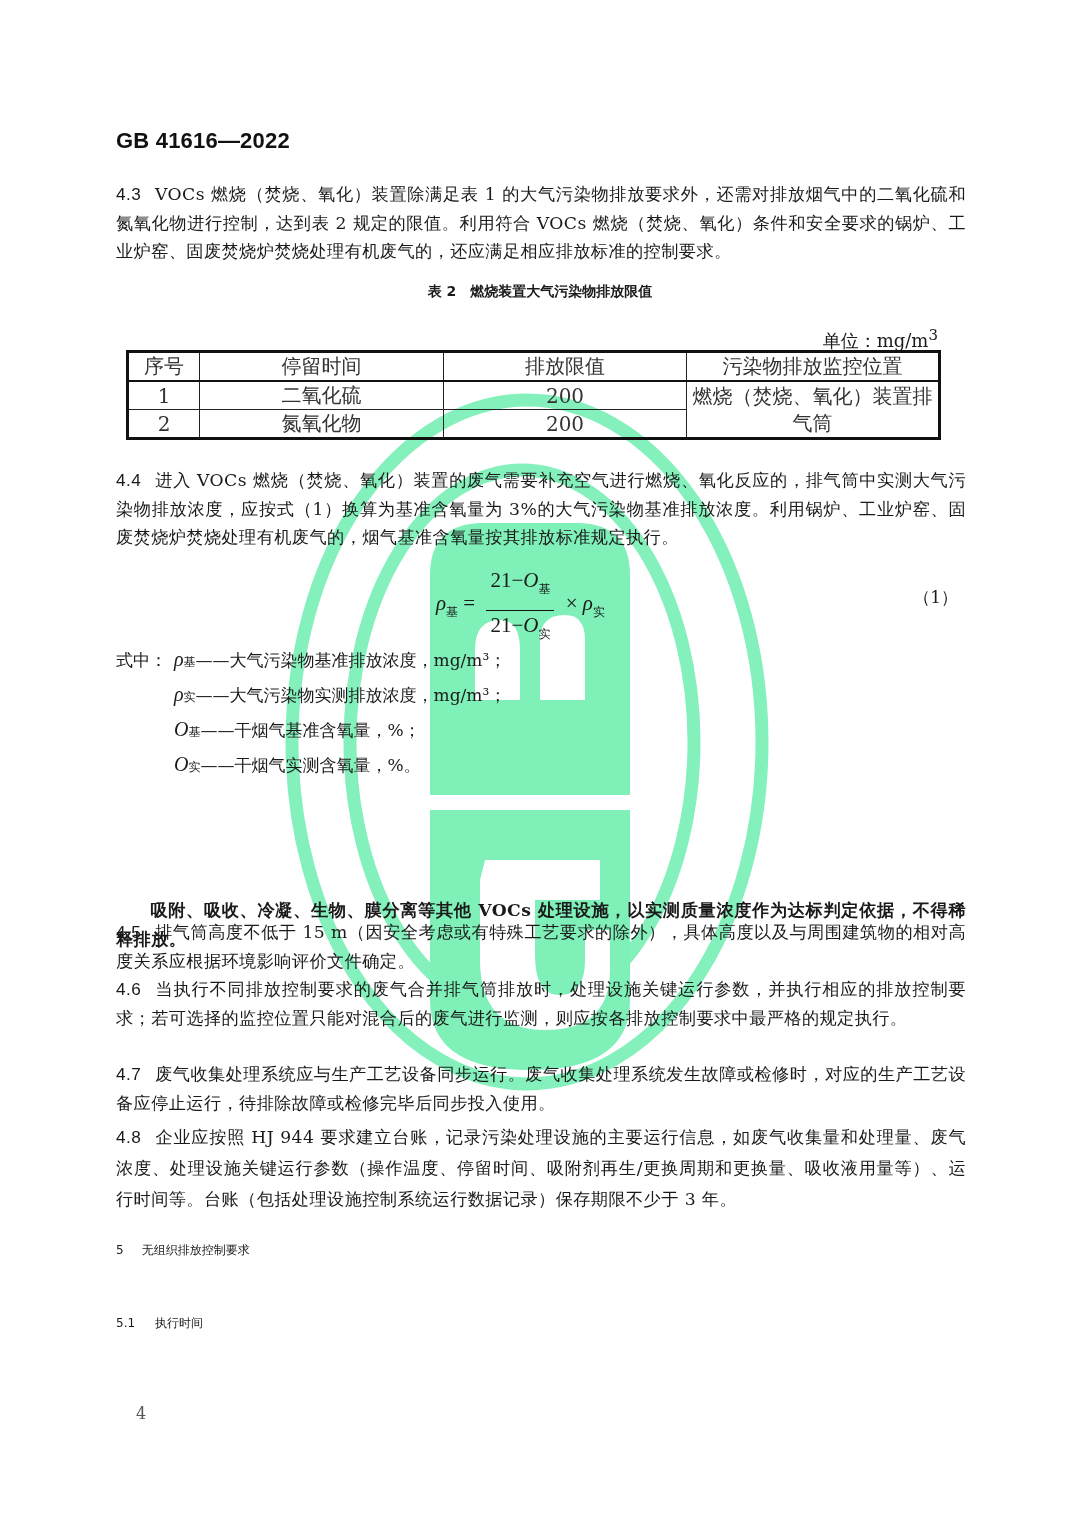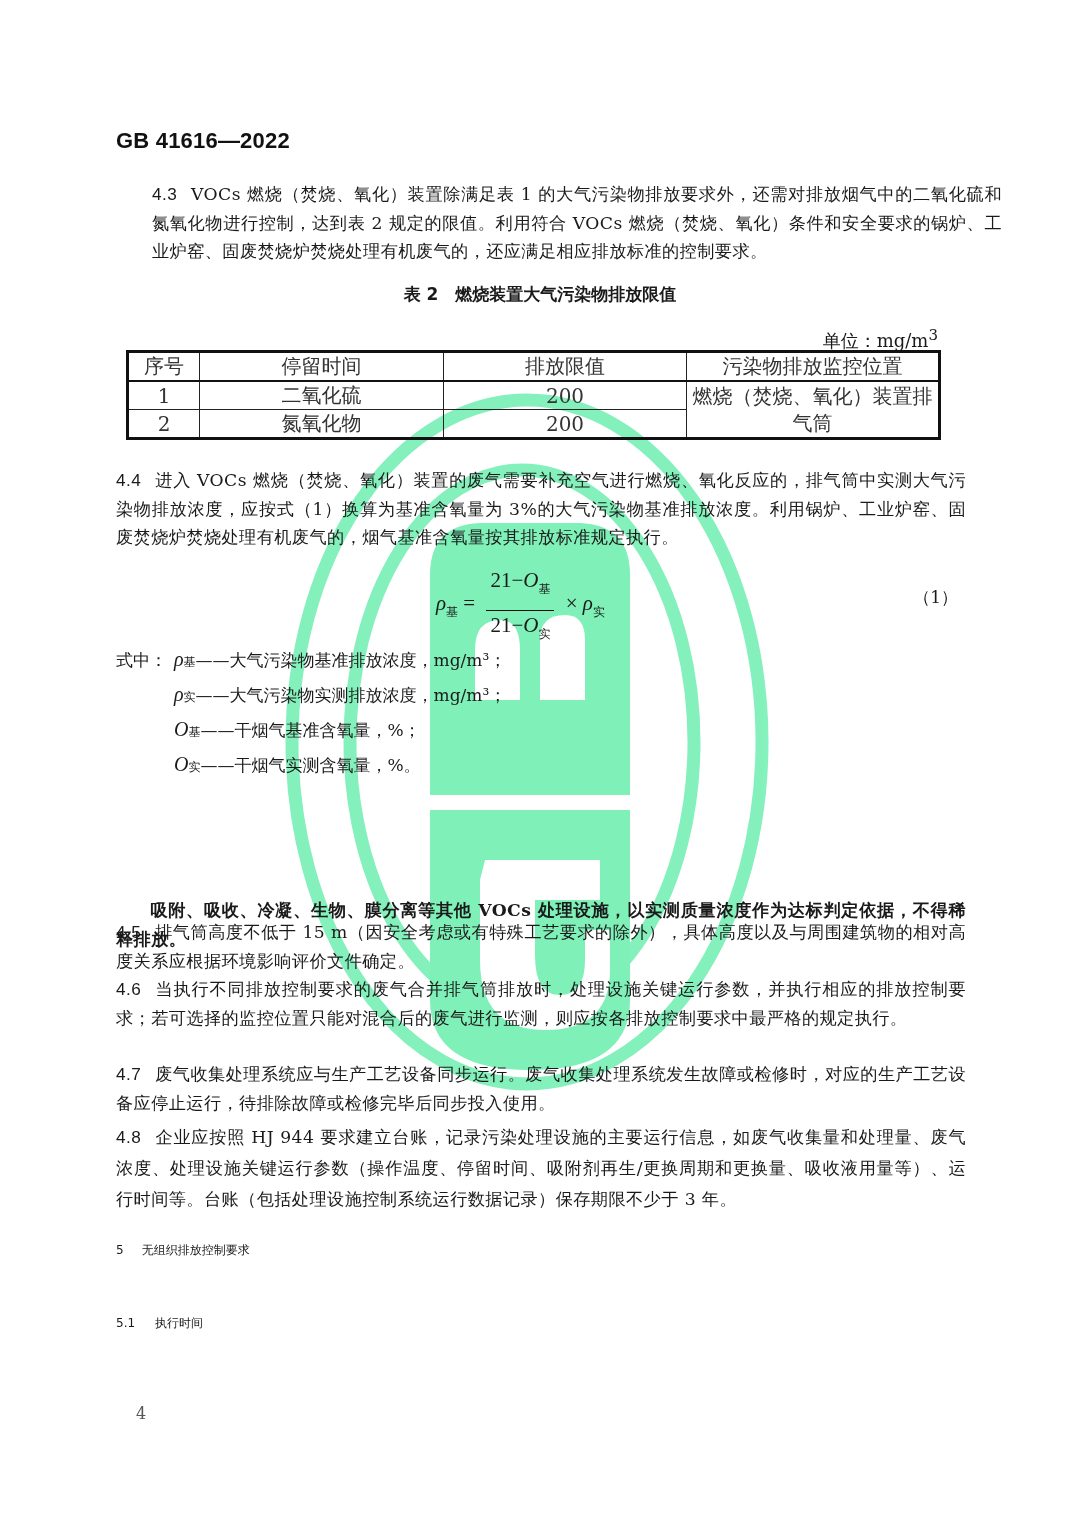--- a/index.html
+++ b/index.html
@@ -8,21 +8,21 @@
   .page { position:absolute; left:0; top:0; width:996px; height:1527px; }
   .watermark { position:absolute; left:0; top:0; width:1080px; height:1527px; pointer-events:none; z-index:1; }
   .content { position:absolute; left:0; top:0; width:1080px; height:1527px; z-index:2; }
   .std-code { position:absolute; left:116px; top:128px; font-family:"Liberation Sans","DejaVu Sans",sans-serif;
               font-size:22px; font-weight:bold; letter-spacing:0.2px; color:#111; }
   .para { position:absolute; left:116px; width:850px; font-size:17.2px; line-height:28.5px;
           text-align:justify; letter-spacing:0.4px; }
   .para .num { font-family:"Liberation Sans","DejaVu Sans",sans-serif; margin-right:14px; }
   .indent { text-indent:2em; }
   .table-title { position:absolute; left:0; width:1080px; top:283px; text-align:center;
-                 font-family:"DejaVu Sans","Liberation Sans",sans-serif; font-weight:bold; font-size:17px; }
+                 font-family:"DejaVu Sans","Liberation Sans",sans-serif; font-weight:bold; font-size:14px; }
   .unit { position:absolute; right:142px; top:326px; font-size:18px; }
   table.t2 { position:absolute; left:126px; top:350px; width:815px; border-collapse:collapse;
              border:3px solid #111; font-size:20px; color:#333; }
   table.t2 td, table.t2 th { border:1px solid #222; text-align:center; font-weight:normal; height:25px; padding:0; }
   table.t2 thead th { border-bottom:2px solid #111; }
   .formula { position:absolute; left:436px; top:568px; font-family:"Liberation Serif","DejaVu Serif",serif; font-size:21px; }
   .frac { display:inline-block; vertical-align:middle; text-align:center; margin:0 6px; }
   .frac .n { display:block; border-bottom:1.4px solid #111; padding:0 4px 12px; }
   .frac .d { display:block; padding:2px 4px 0; }
   .sub { font-size:12px; vertical-align:-6px; font-family:"DejaVu Sans",sans-serif; }
@@ -53,21 +53,21 @@
     <g fill="#ffffff">
       <path d="M475 700 L475 650 Q475 620 500 620 Q520 620 520 650 L520 700 Z"></path>
       <path d="M540 700 L540 640 Q540 615 565 615 Q585 615 585 640 L585 700 Z"></path>
       <path d="M485 860 L600 860 L600 900 L535 900 L535 955 Q535 995 560 995 Q585 995 585 960 L585 930 L610 930 L610 970 Q610 1030 545 1030 Q480 1030 480 960 L480 880 Z"></path>
     </g>
   </svg>
 
   <div class="content">
     <div class="std-code">GB 41616—2022</div>
 
-    <div class="para" style="top:180px;margin-left:36px;">
+    <div class="para" style="top:180px;">
       <span class="num">4.3</span><span>VOCs 燃烧（焚烧、氧化）装置除满足表 1 的大气污染物排放要求外，还需对排放烟气中的二氧化硫和氮氧化物进行控制，达到表 2 规定的限值。利用符合 VOCs 燃烧（焚烧、氧化）条件和安全要求的锅炉、工业炉窑、固废焚烧炉焚烧处理有机废气的，还应满足相应排放标准的控制要求。</span>
     </div>
 
     <div class="table-title">表 2　燃烧装置大气污染物排放限值</div>
     <div class="unit"><span>单位：mg/m</span><sup>3</sup></div>
 
     <table class="t2">
       <colgroup>
           <col style="width:72px">
           <col style="width:244px">

